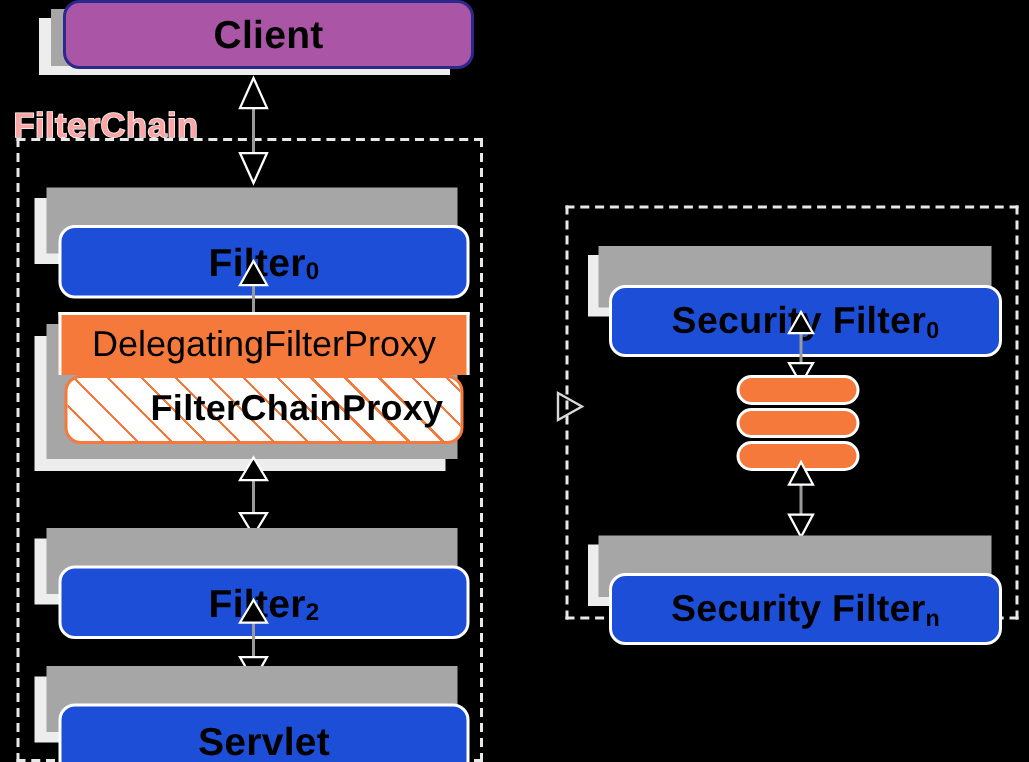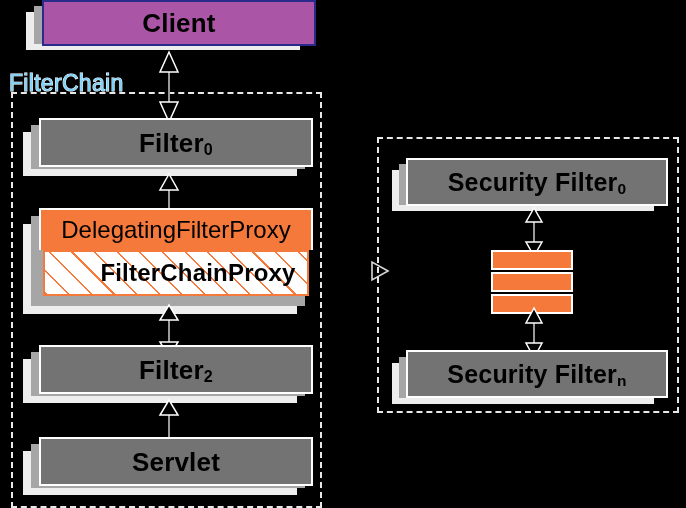--- a/index.html
+++ b/index.html
@@ -35,25 +35,27 @@
   .box {
     position: absolute;
     box-sizing: border-box;
     display: flex;
     align-items: center;
     justify-content: center;
     color: #000000;
     font-weight: bold;
     letter-spacing: 0.2px;
     line-height: 1;
+    border-radius: 11px;
   }
 
   .box-orange {
-    background: #737373;
+    background: #1d4ed8;
     border: 2px solid #ffffff;
+    margin-top: 32px;
   }
   .box-purple {
     background: #aa55a5;
     border: 2px solid #2a2a8c;
   }
   .box-bar {
     background: #f4793b;
     border: 2px solid #ffffff;
   }
 
@@ -85,22 +87,22 @@
   .group {
     position: absolute;
     box-sizing: border-box;
     border: 2px dashed #e8e8e8;
     background: transparent;
   }
 
   
   .group-label {
     position: absolute;
-    font-weight: normal;
-    color: #7dd3fc;
+    font-weight: bold;
+    color: #fca5a5;
     -webkit-text-stroke: 1px #ffffff;
     paint-order: stroke fill;
     white-space: nowrap;
     letter-spacing: 0.3px;
   }
 
   
   .arrow-svg {
     position: absolute;
     overflow: visible;

